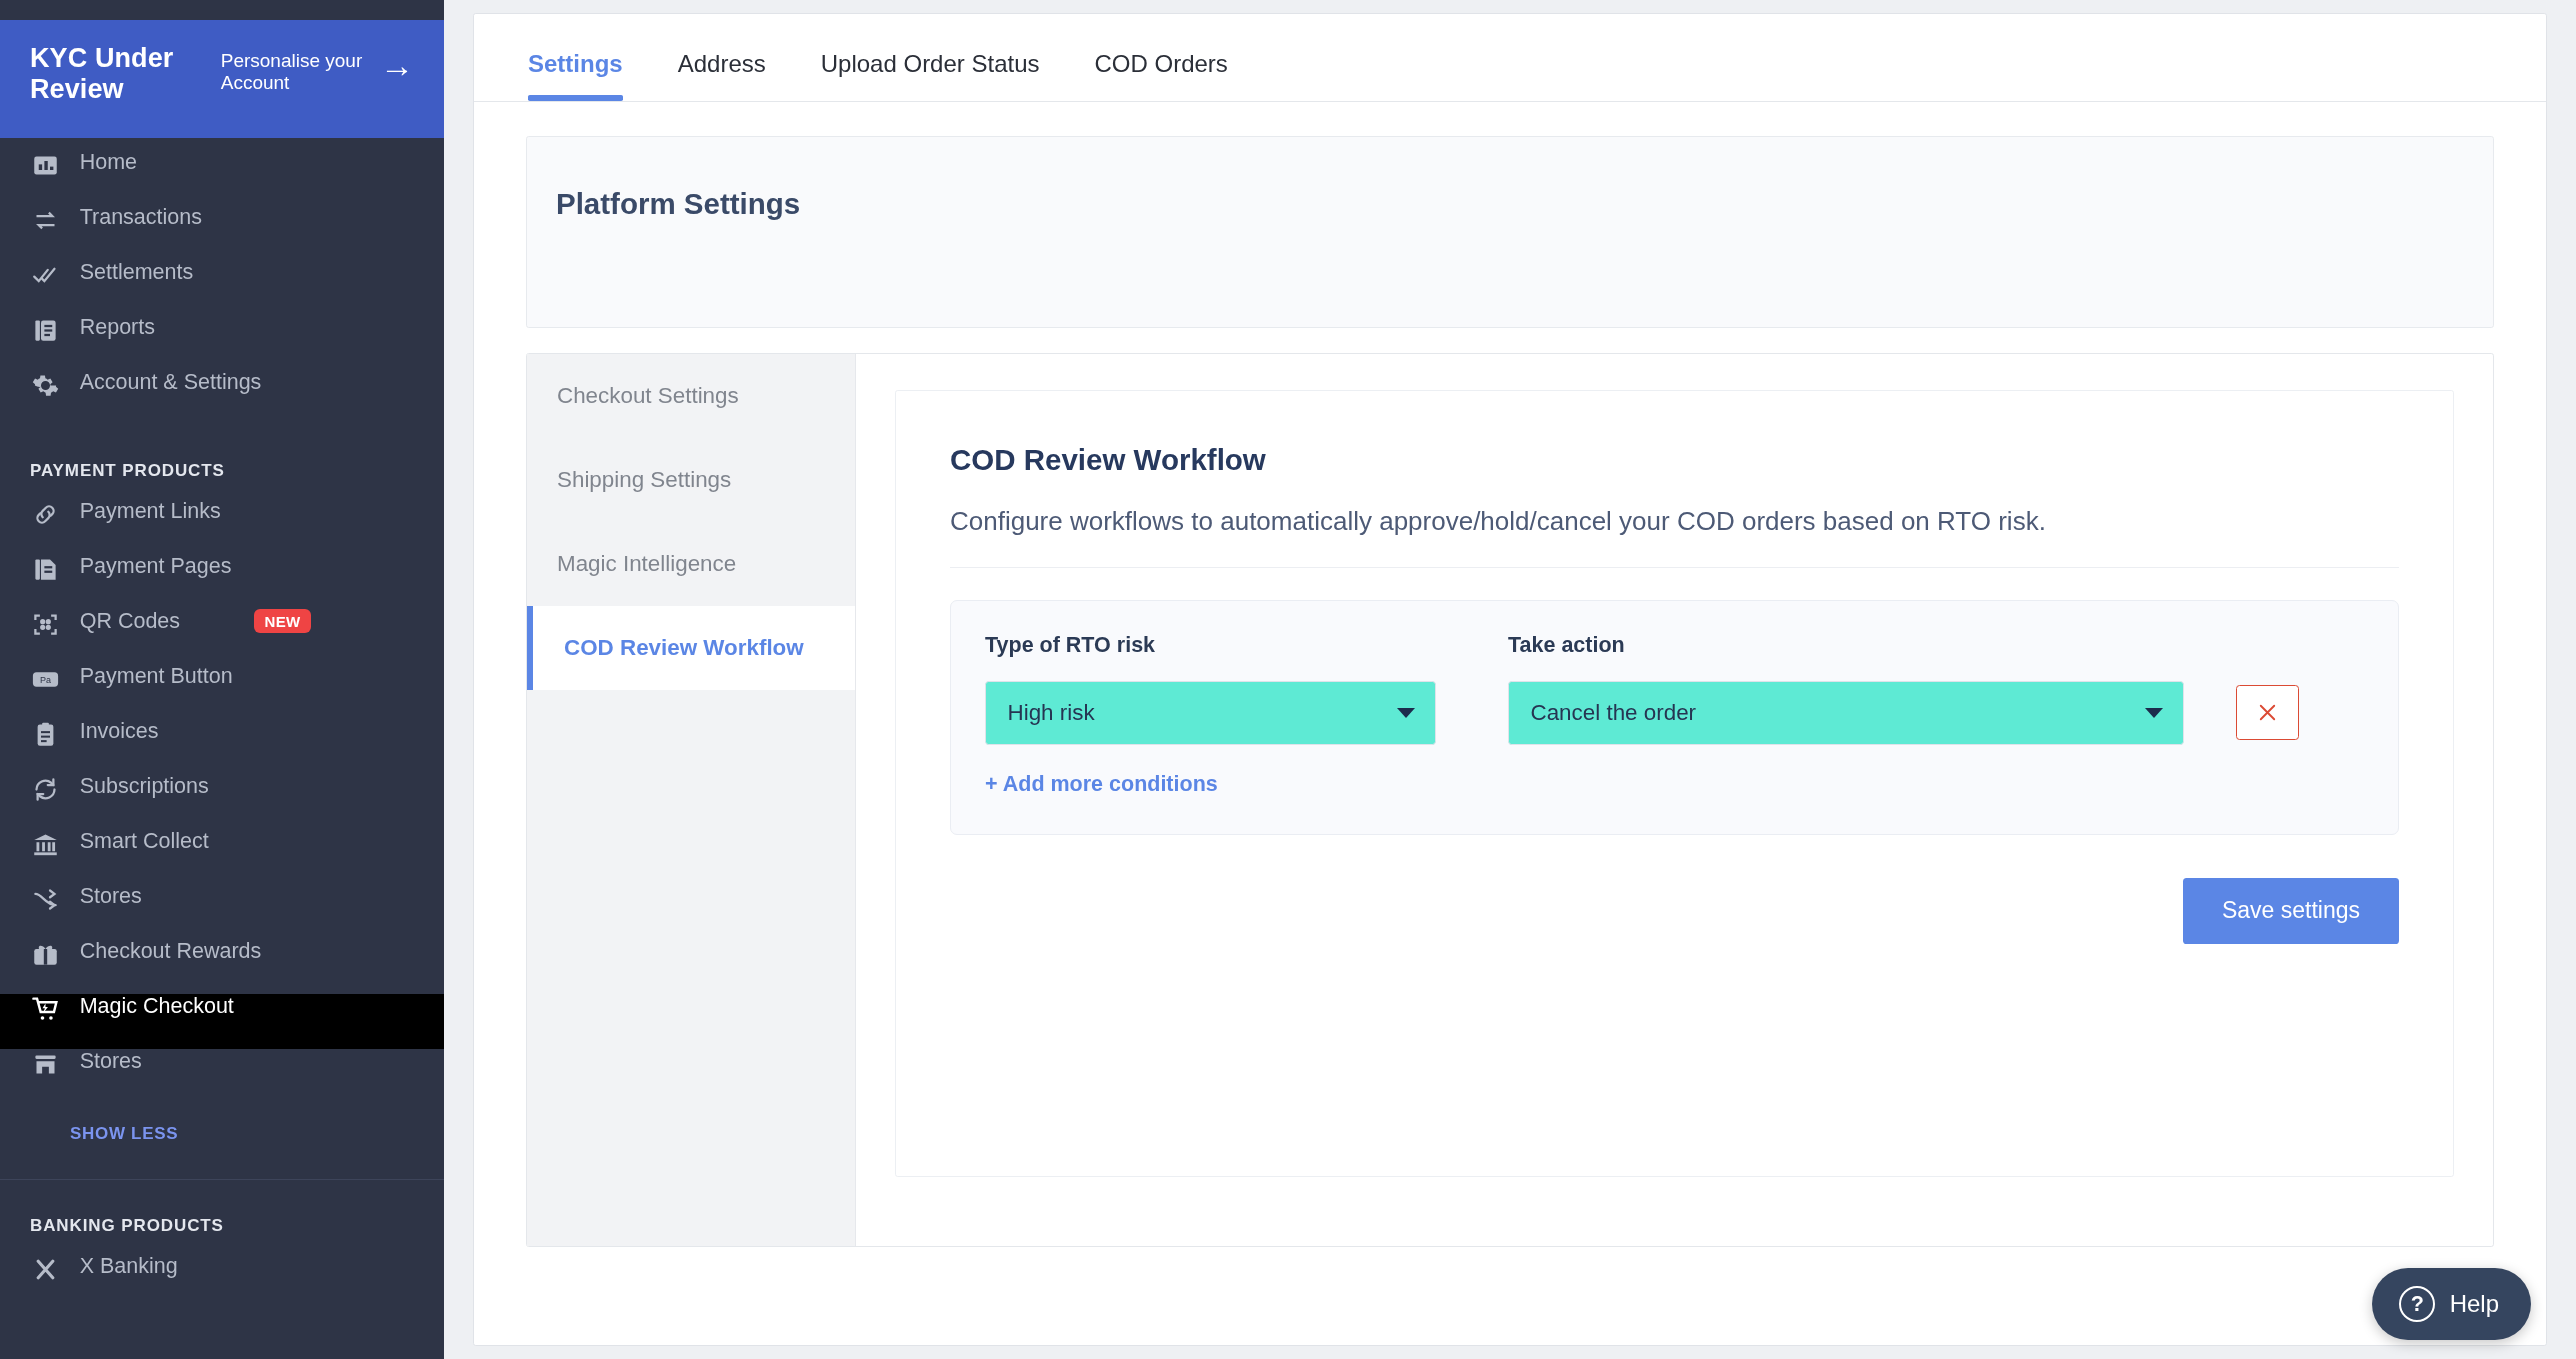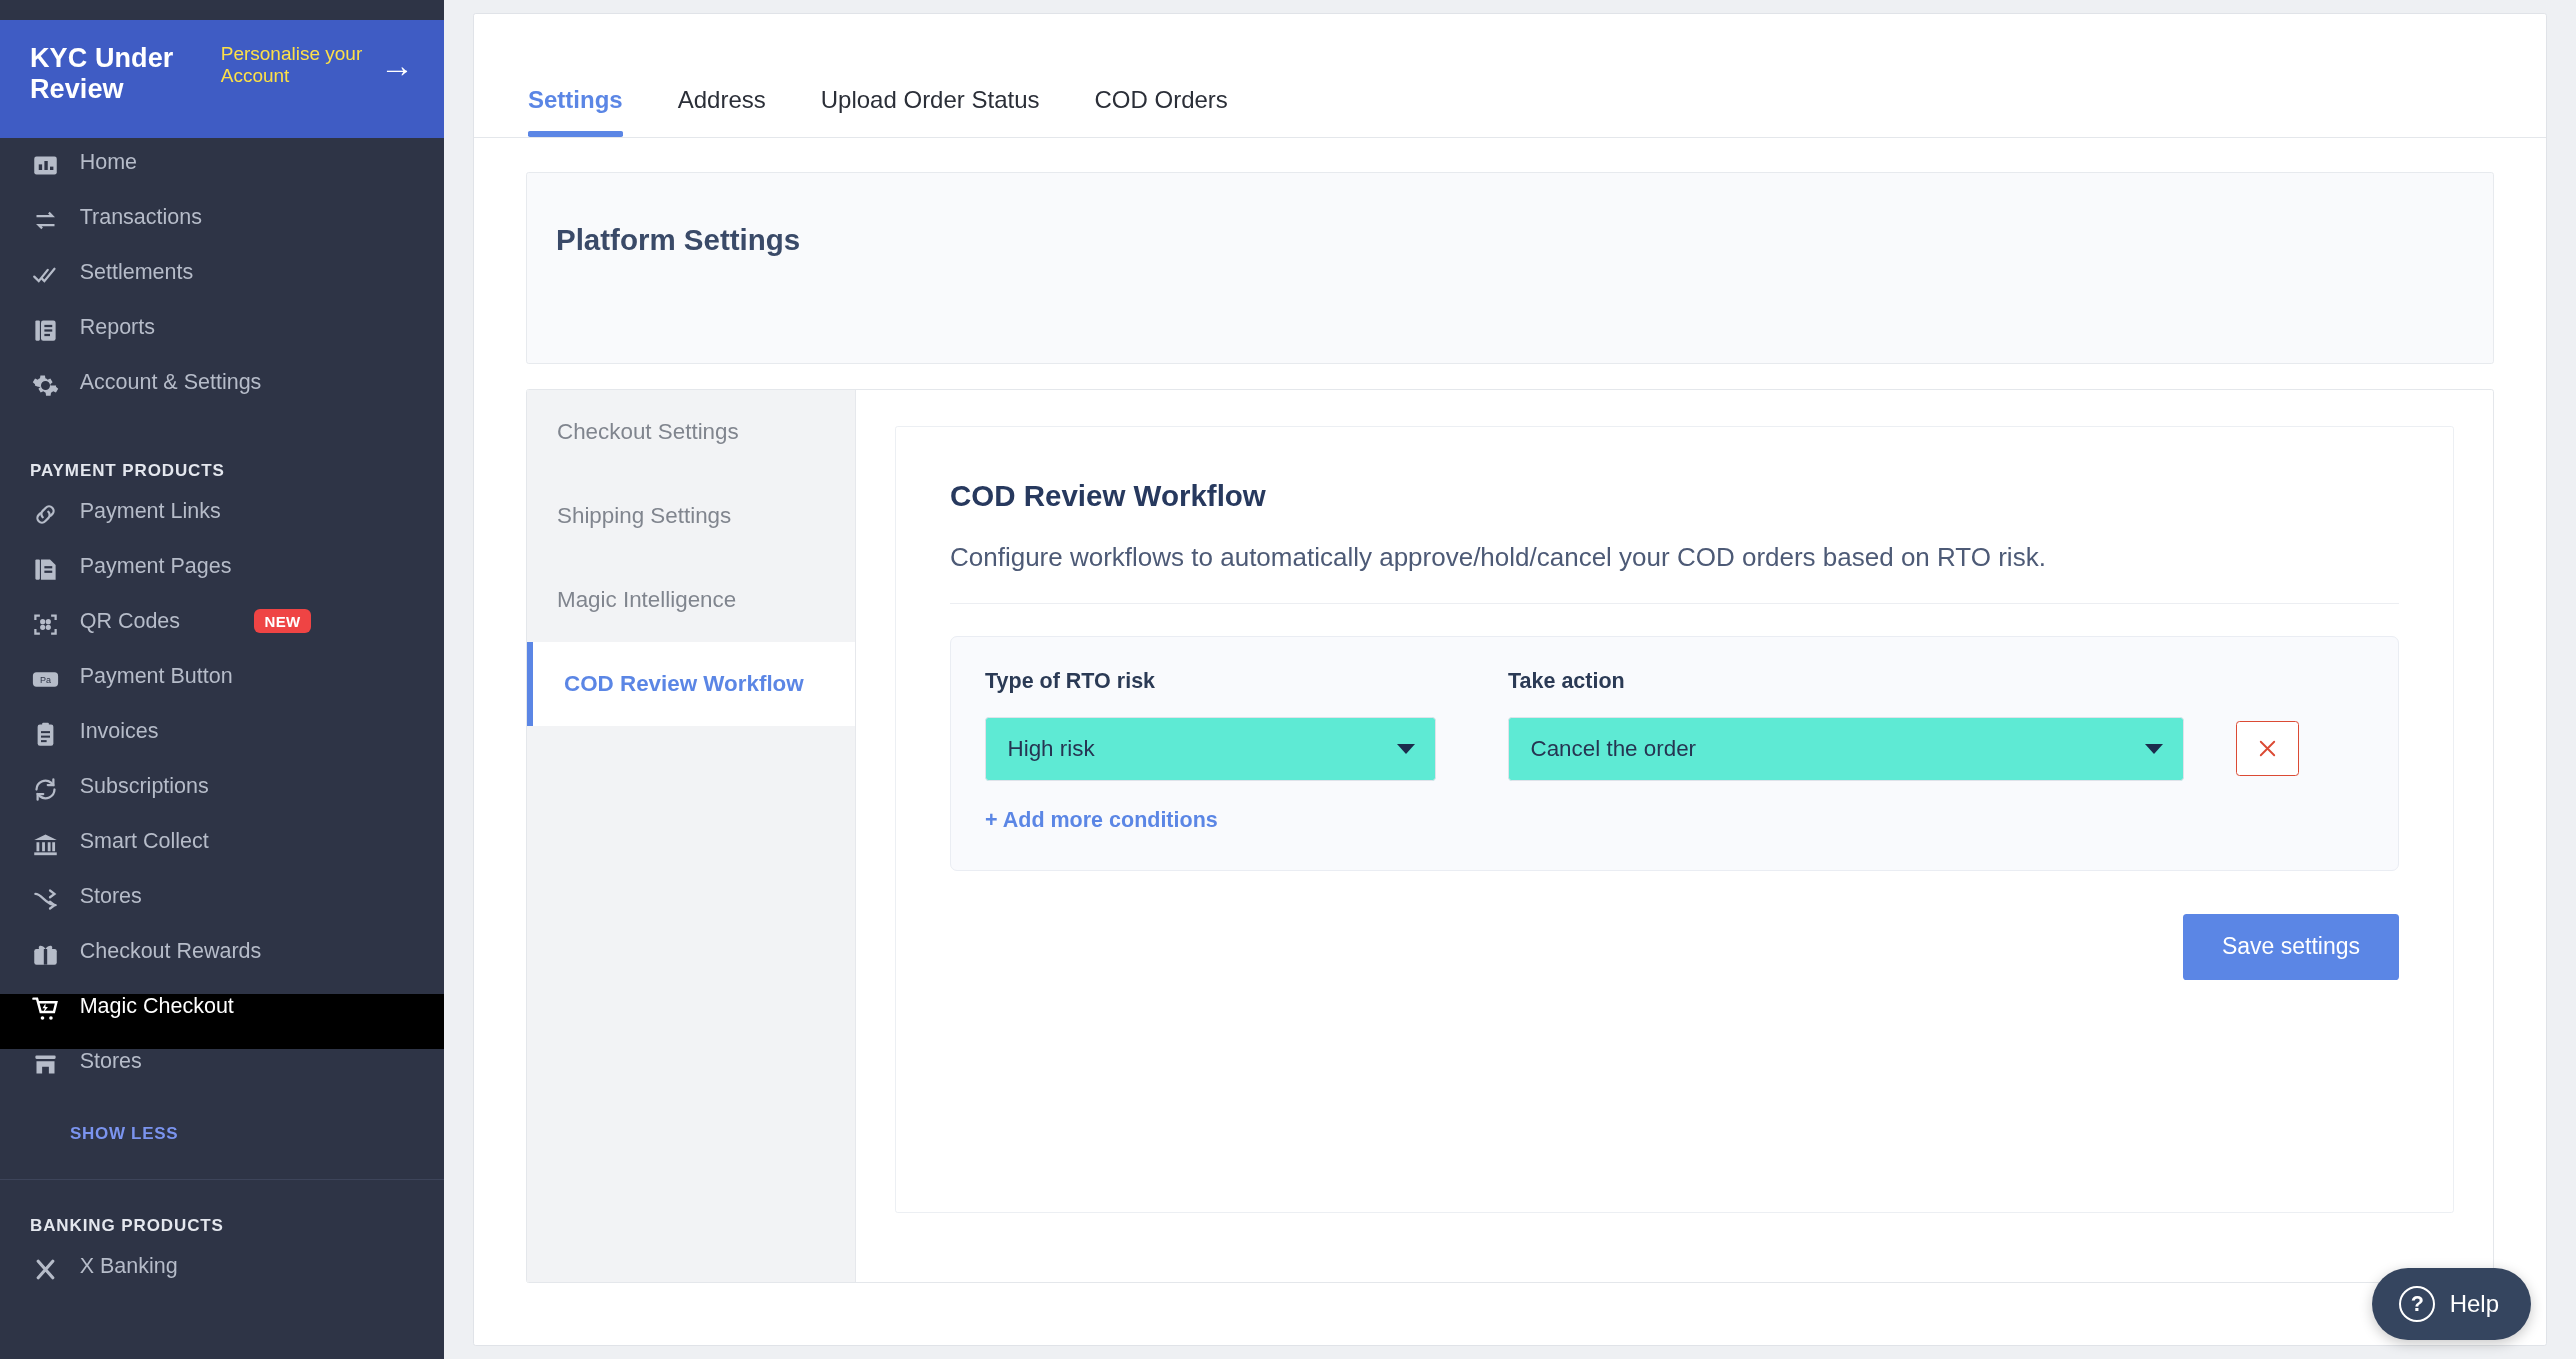--- a/index.html
+++ b/index.html
@@ -21,21 +21,21 @@
   }
   .kyc-banner {
     background: #3f5cc4;
     margin-top: 19.7px;
     padding: 23px 30px 27px 30px;
     display: flex; align-items: flex-start; justify-content: space-between;
     min-height: 118px;
   }
   .kyc-texts { display: flex; gap: 9px; }
   .kyc-title { color: #ffffff; font-size: 27px; font-weight: 600; letter-spacing: 0.1px; }
-  .kyc-sub { color: #fde047; font-size: 19px; font-weight: 400; }
+  .kyc-sub { color: #ffffff; font-size: 19px; font-weight: 400; margin-top: 7px; }
   .kyc-arrow { color: #ffffff; font-size: 34px; line-height: 1; margin-top: 5.4px; }
 
   .nav-list { padding-top: 12.5px; }
   .nav-item {
     display: flex; align-items: flex-start;
     height: 55px;
     padding-left: 30px;
     gap: 19.7px;
     color: #b6bcc9;
     font-size: 21.5px;
@@ -83,21 +83,21 @@
   .panel {
     background: #ffffff;
     border: 0.9px solid #e0e3e8;
     border-radius: 2.7px;
     min-height: 1333px;
   }
   .tabbar {
     display: flex; align-items: center;
     gap: 0;
     padding: 0 54px;
-    height: 124px;
+    height: 88px;
     border-bottom: 0.9px solid #e4e7eb;
   }
   .tab {
     font-size: 24px;
     color: #2b2f38;
     padding: 0 0 23px 0;
     margin-right: 55px;
     position: relative;
     align-self: flex-end;
     font-weight: 500;

